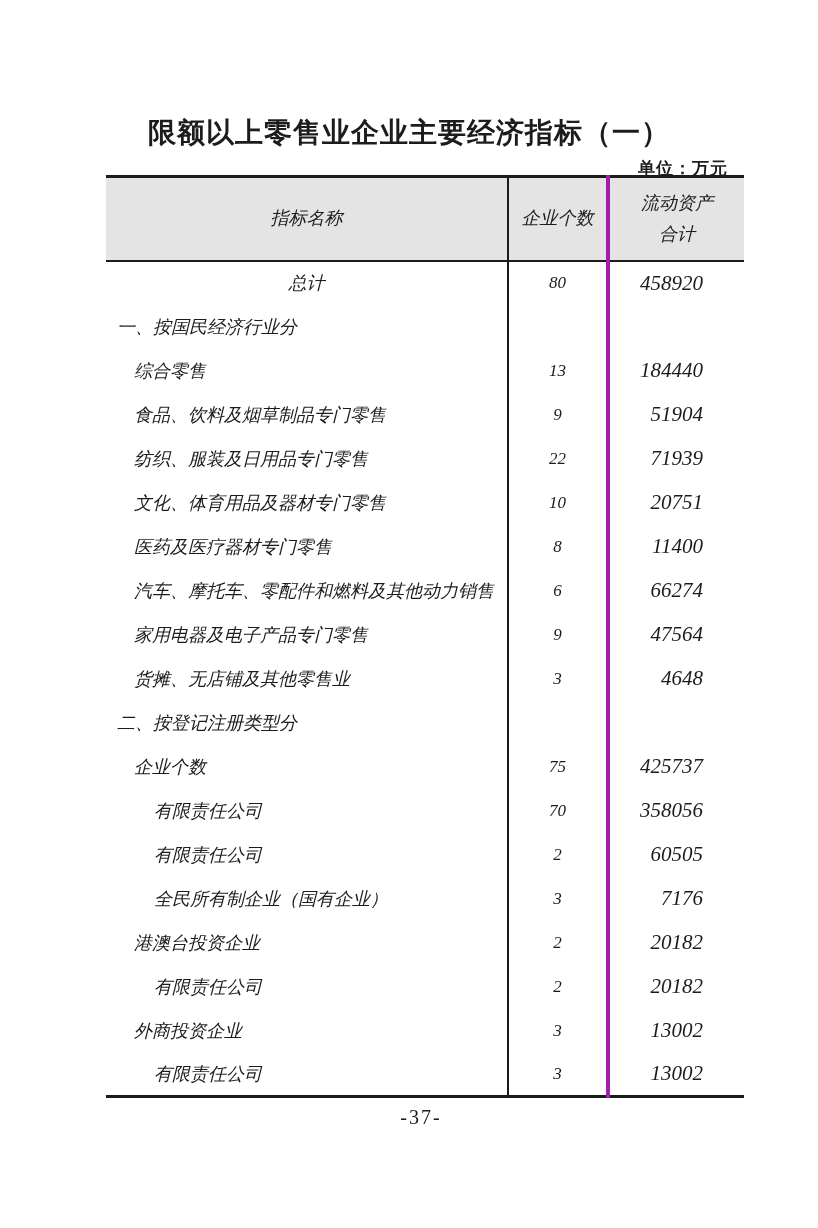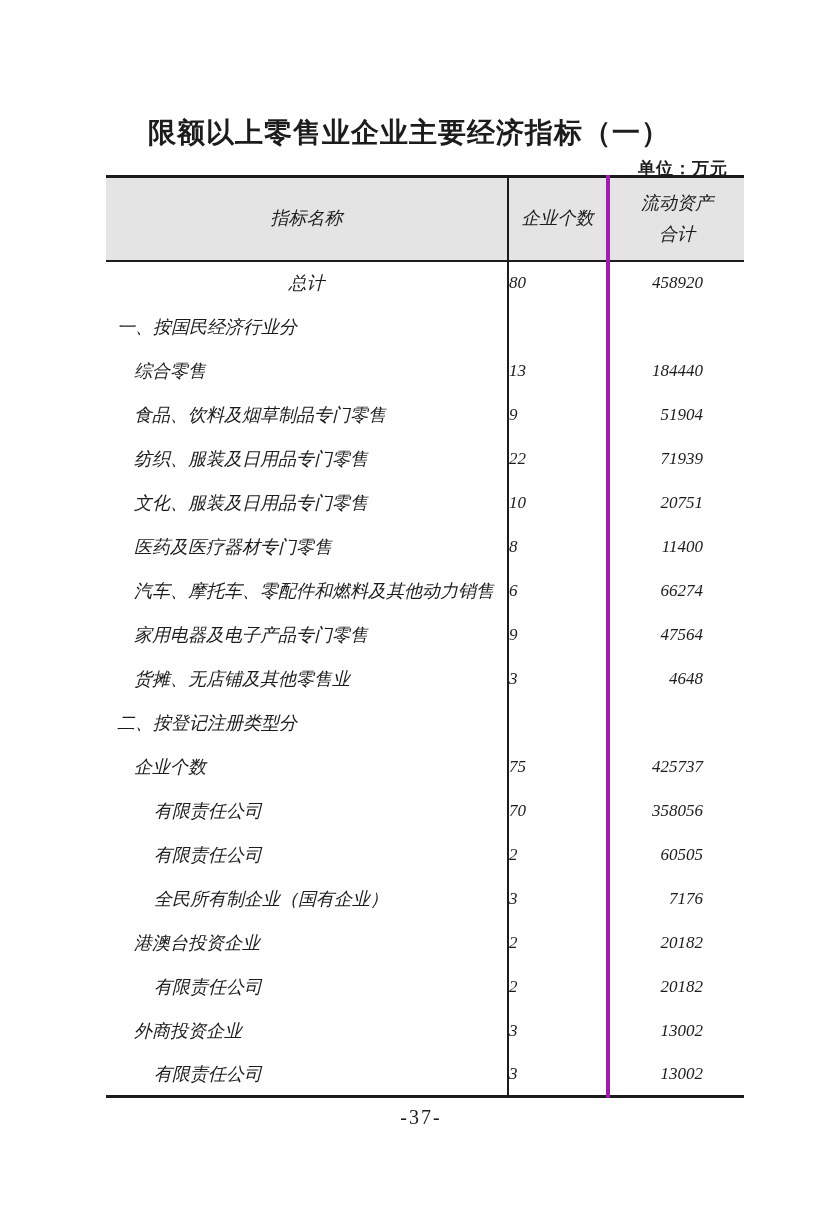--- a/index.html
+++ b/index.html
@@ -64,22 +64,22 @@
   tbody td {
     height: 44px;
     font-size: 18px;
     padding: 0;
     vertical-align: middle;
   }
   td.cell-label.center { text-align: center; }
   td.cell-label.indent-0 { padding-left: 11px; }
   td.cell-label.indent-1 { padding-left: 28px; }
   td.cell-label.indent-2 { padding-left: 48px; }
-  td.cell-count { font-size: 17px; }
-  td.cell-assets { text-align: right; padding-right: 41px; font-size: 17px; }
+  td.cell-count { text-align: center; font-size: 17px; }
+  td.cell-assets { text-align: right; padding-right: 41px; font-size: 21px; }
   .page-number {
     position: absolute;
     top: 1106px; left: 12px;
     width: 100%;
     text-align: center;
     font-size: 20px;
     letter-spacing: 2px;
   }
 </style>
 </head>
@@ -127,21 +127,21 @@
           <td class="cell-label indent-1">食品、饮料及烟草制品专门零售</td>
           <td class="cell-count">9</td>
           <td class="cell-assets">51904</td>
         </tr>
         <tr>
           <td class="cell-label indent-1">纺织、服装及日用品专门零售</td>
           <td class="cell-count">22</td>
           <td class="cell-assets">71939</td>
         </tr>
         <tr>
-          <td class="cell-label indent-1">文化、服装及日用品专门零售</td>
+          <td class="cell-label indent-1">文化、体育用品及器材专门零售</td>
           <td class="cell-count">10</td>
           <td class="cell-assets">20751</td>
         </tr>
         <tr>
           <td class="cell-label indent-1">医药及医疗器材专门零售</td>
           <td class="cell-count">8</td>
           <td class="cell-assets">11400</td>
         </tr>
         <tr>
           <td class="cell-label indent-1">汽车、摩托车、零配件和燃料及其他动力销售</td>

